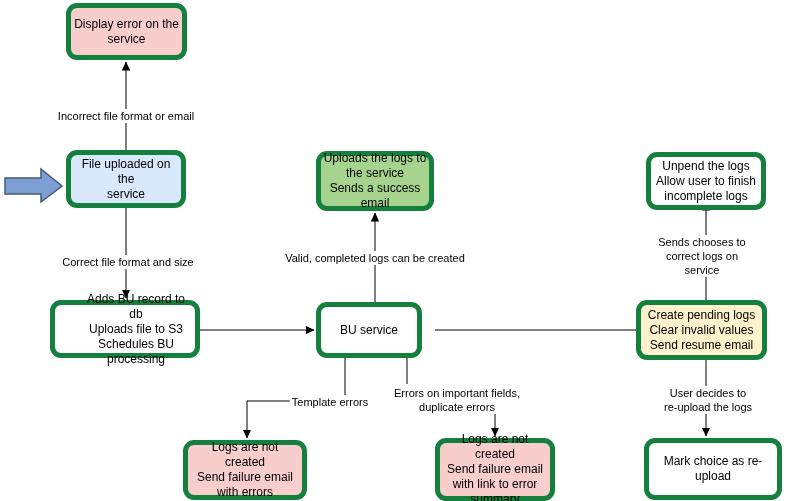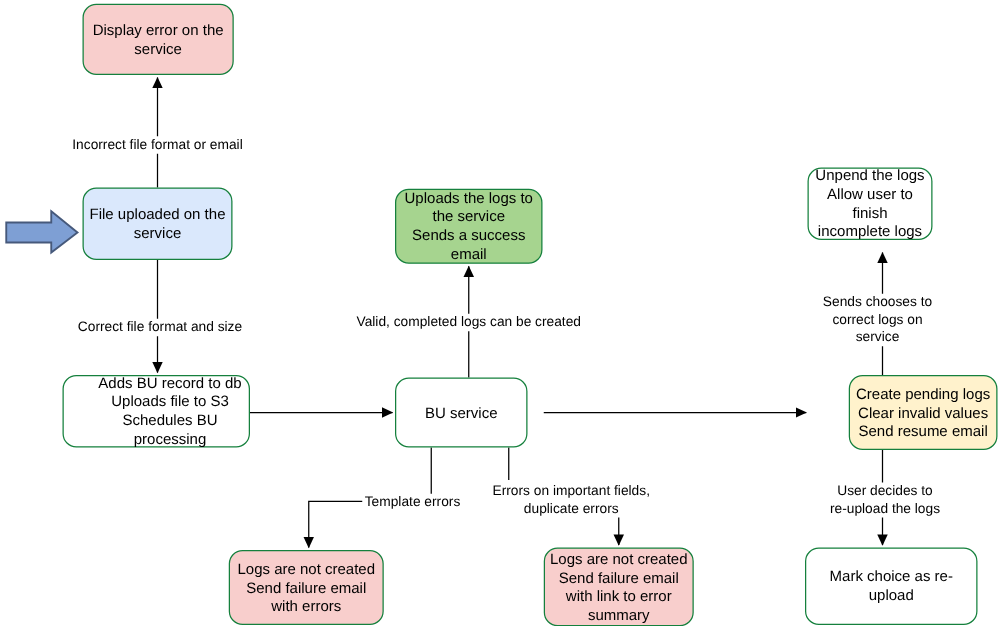--- a/index.html
+++ b/index.html
@@ -4,40 +4,40 @@
 <style>
   html,body{margin:0;padding:0;background:#ffffff;}
   .canvas{
     position:relative;width:801px;height:501px;background:#ffffff;
     font-family:"Liberation Sans",sans-serif;color:#000;overflow:hidden;
   }
   .edges{position:absolute;left:0;top:0;width:801px;height:501px;}
   .node{
     position:absolute;display:flex;align-items:center;justify-content:center;
     text-align:center;white-space:pre-line;font-size:12px;line-height:15px;
-    border:1px solid #15803d;border-radius:11px;box-sizing:border-box;
+    border:5px solid #15803d;border-radius:11px;box-sizing:border-box;
     background:#ffffff;padding:2px;
   }
   .node.pink{background:#F8CECC;}
   .node.blue{background:#DAE8FC;}
   .node.green{background:#A6D48F;}
   .node.yellow{background:#FFF2CC;}
   .elabel{
     position:absolute;transform:translate(-50%,-50%);
     background:#ffffff;font-size:11px;line-height:14px;text-align:center;
     white-space:pre-line;padding:0 2px;
   }
   
   .n-display-error {left:66px; top:3px;  width:121px;height:57px;}
   .n-file-uploaded {left:66px; top:150px;width:120px;height:58px;}
   .n-adds-bu       {left:50px; top:300px;width:150px;height:58px;padding-left:24px;}
   .n-bu-service    {left:316px;top:302px;width:106px;height:56px;}
   .n-uploads-logs  {left:316px;top:151px;width:118px;height:60px;}
-  .n-pending       {left:679px;top:300px;width:119px;height:60px;}
-  .n-unpend        {left:646px;top:134px;width:100px;height:58px;}
+  .n-pending       {left:636px;top:300px;width:131px;height:60px;}
+  .n-unpend        {left:646px;top:152px;width:120px;height:58px;}
   .n-mark-choice   {left:644px;top:438px;width:138px;height:62px;}
   .n-fail-template {left:183px;top:440px;width:124px;height:60px;}
   .n-fail-fields   {left:435px;top:438px;width:120px;height:63px;}
   
   .l-incorrect {left:126px;top:116px;}
   .l-correct   {left:128px;top:262px;}
   .l-valid     {left:375px;top:258px;}
   .l-partial   {left:523px;top:329px;}
   .l-template  {left:330px;top:402px;}
   .l-fields    {left:457px;top:400px;}

